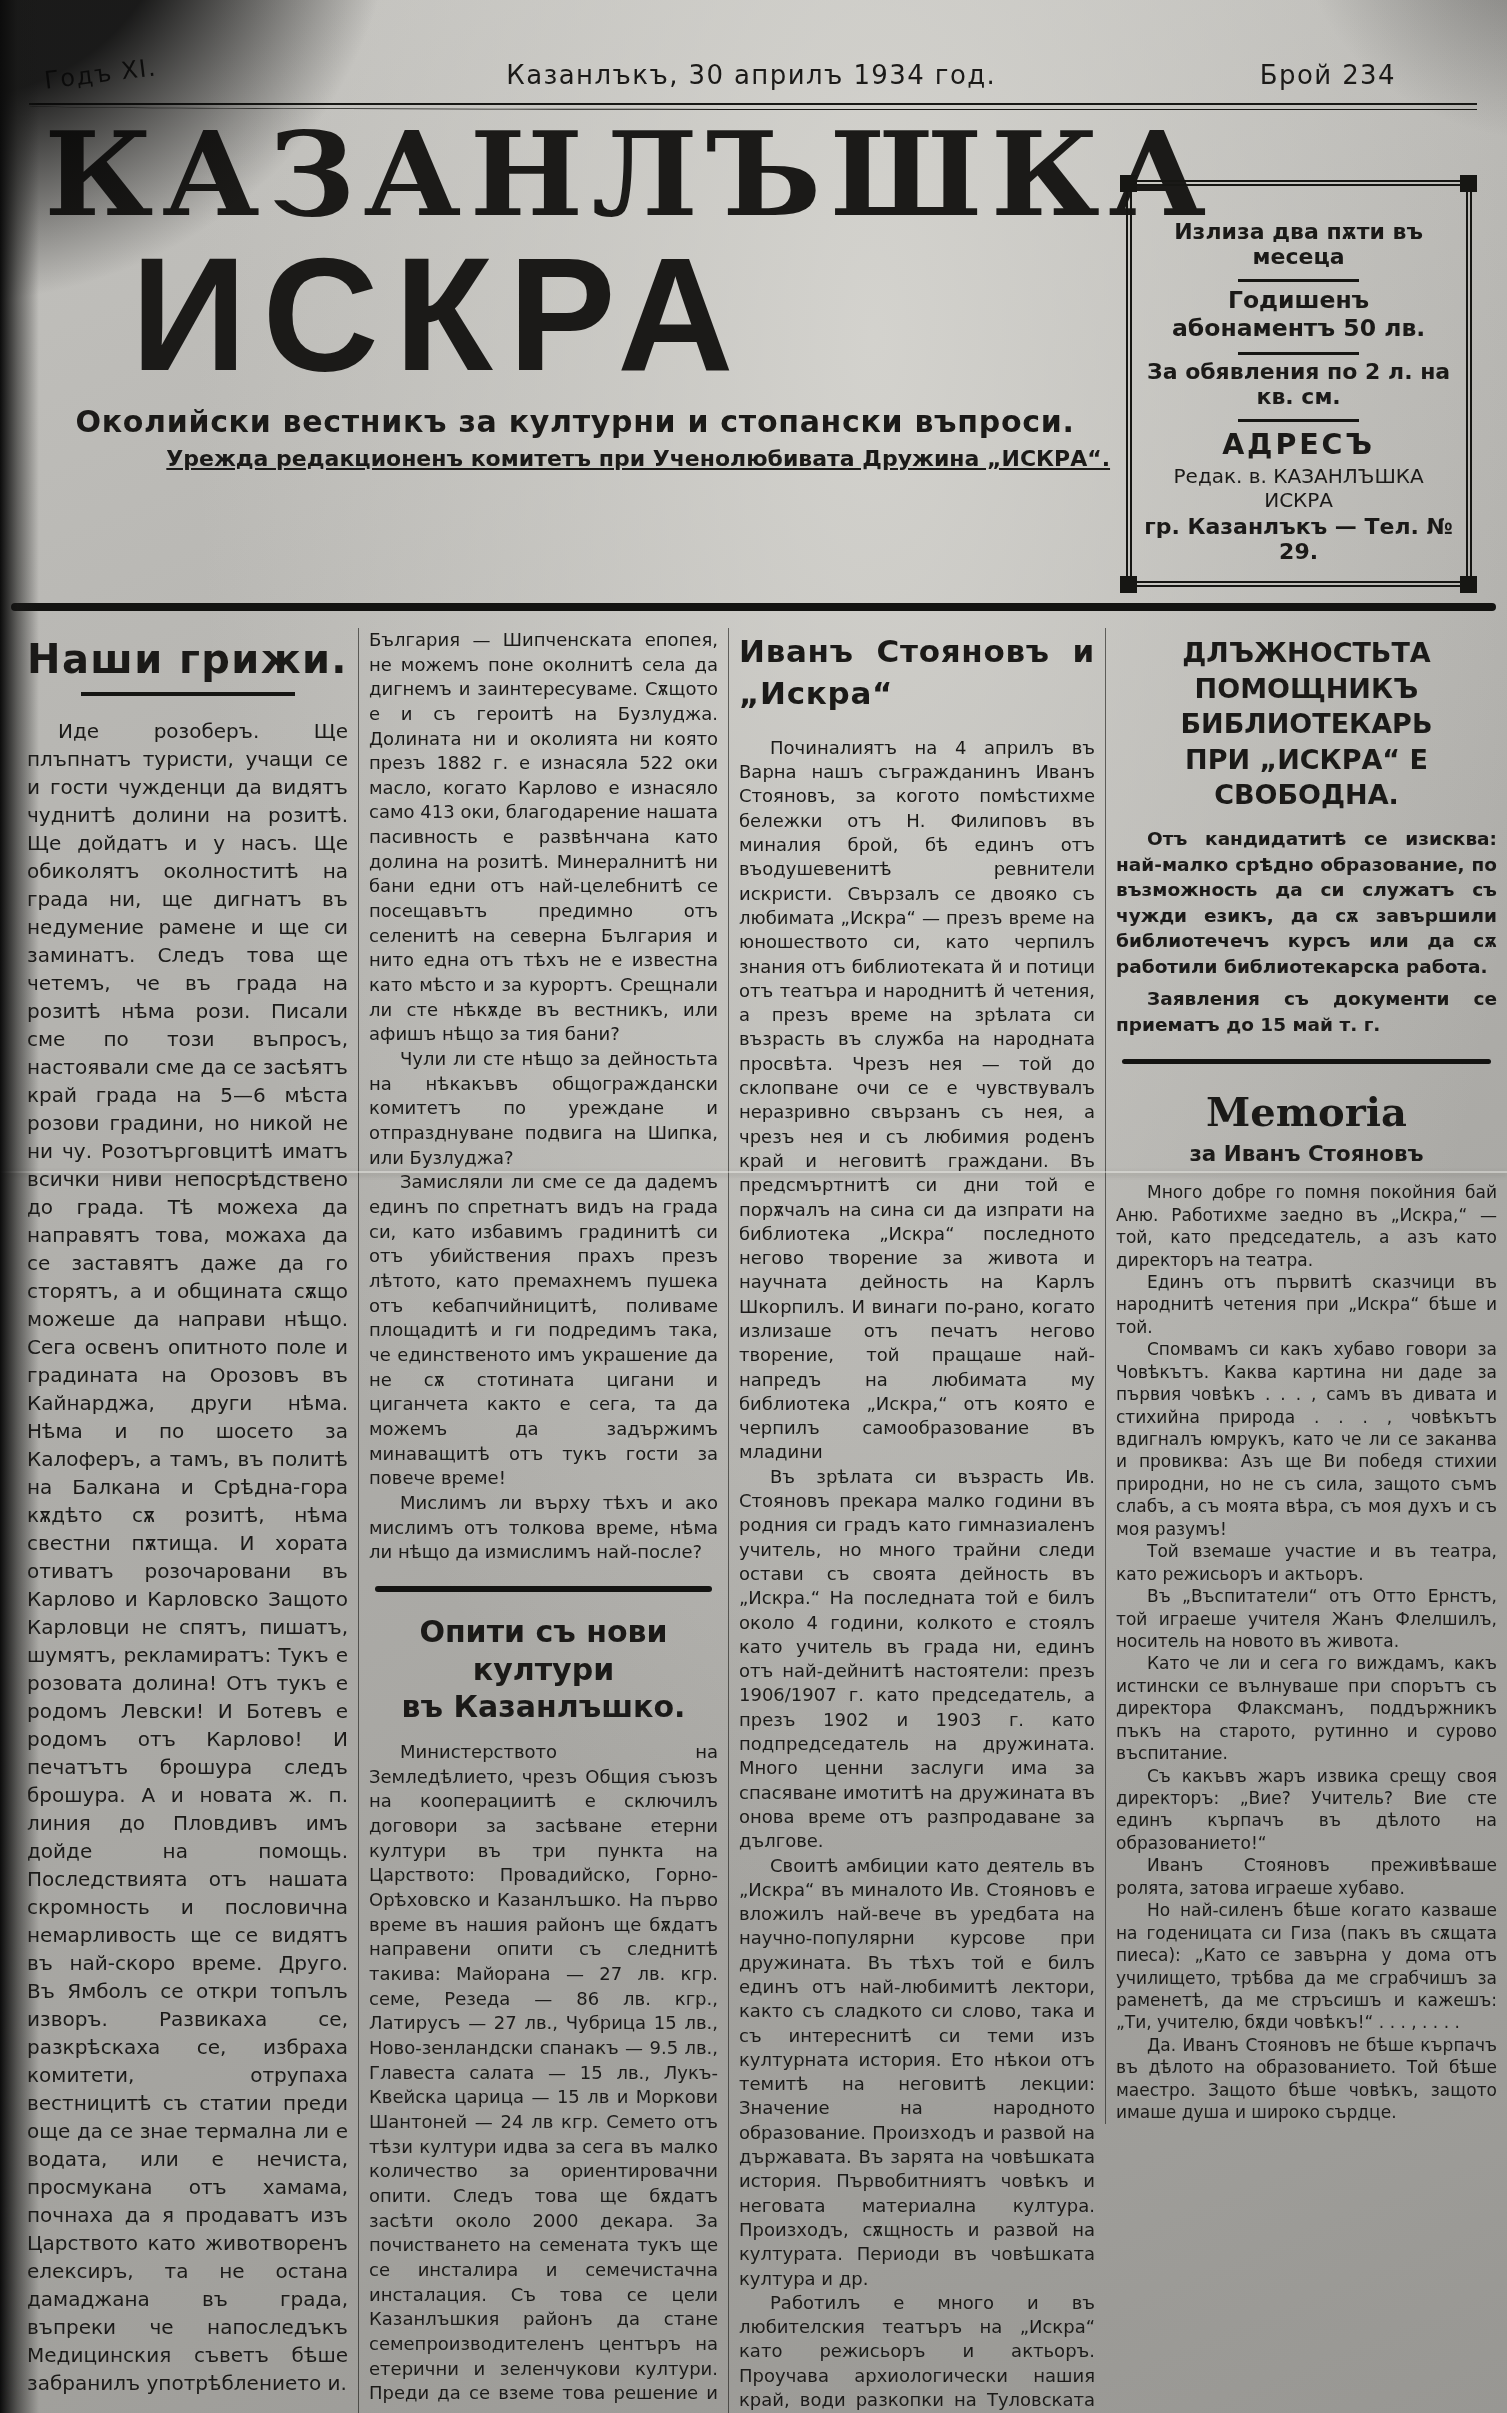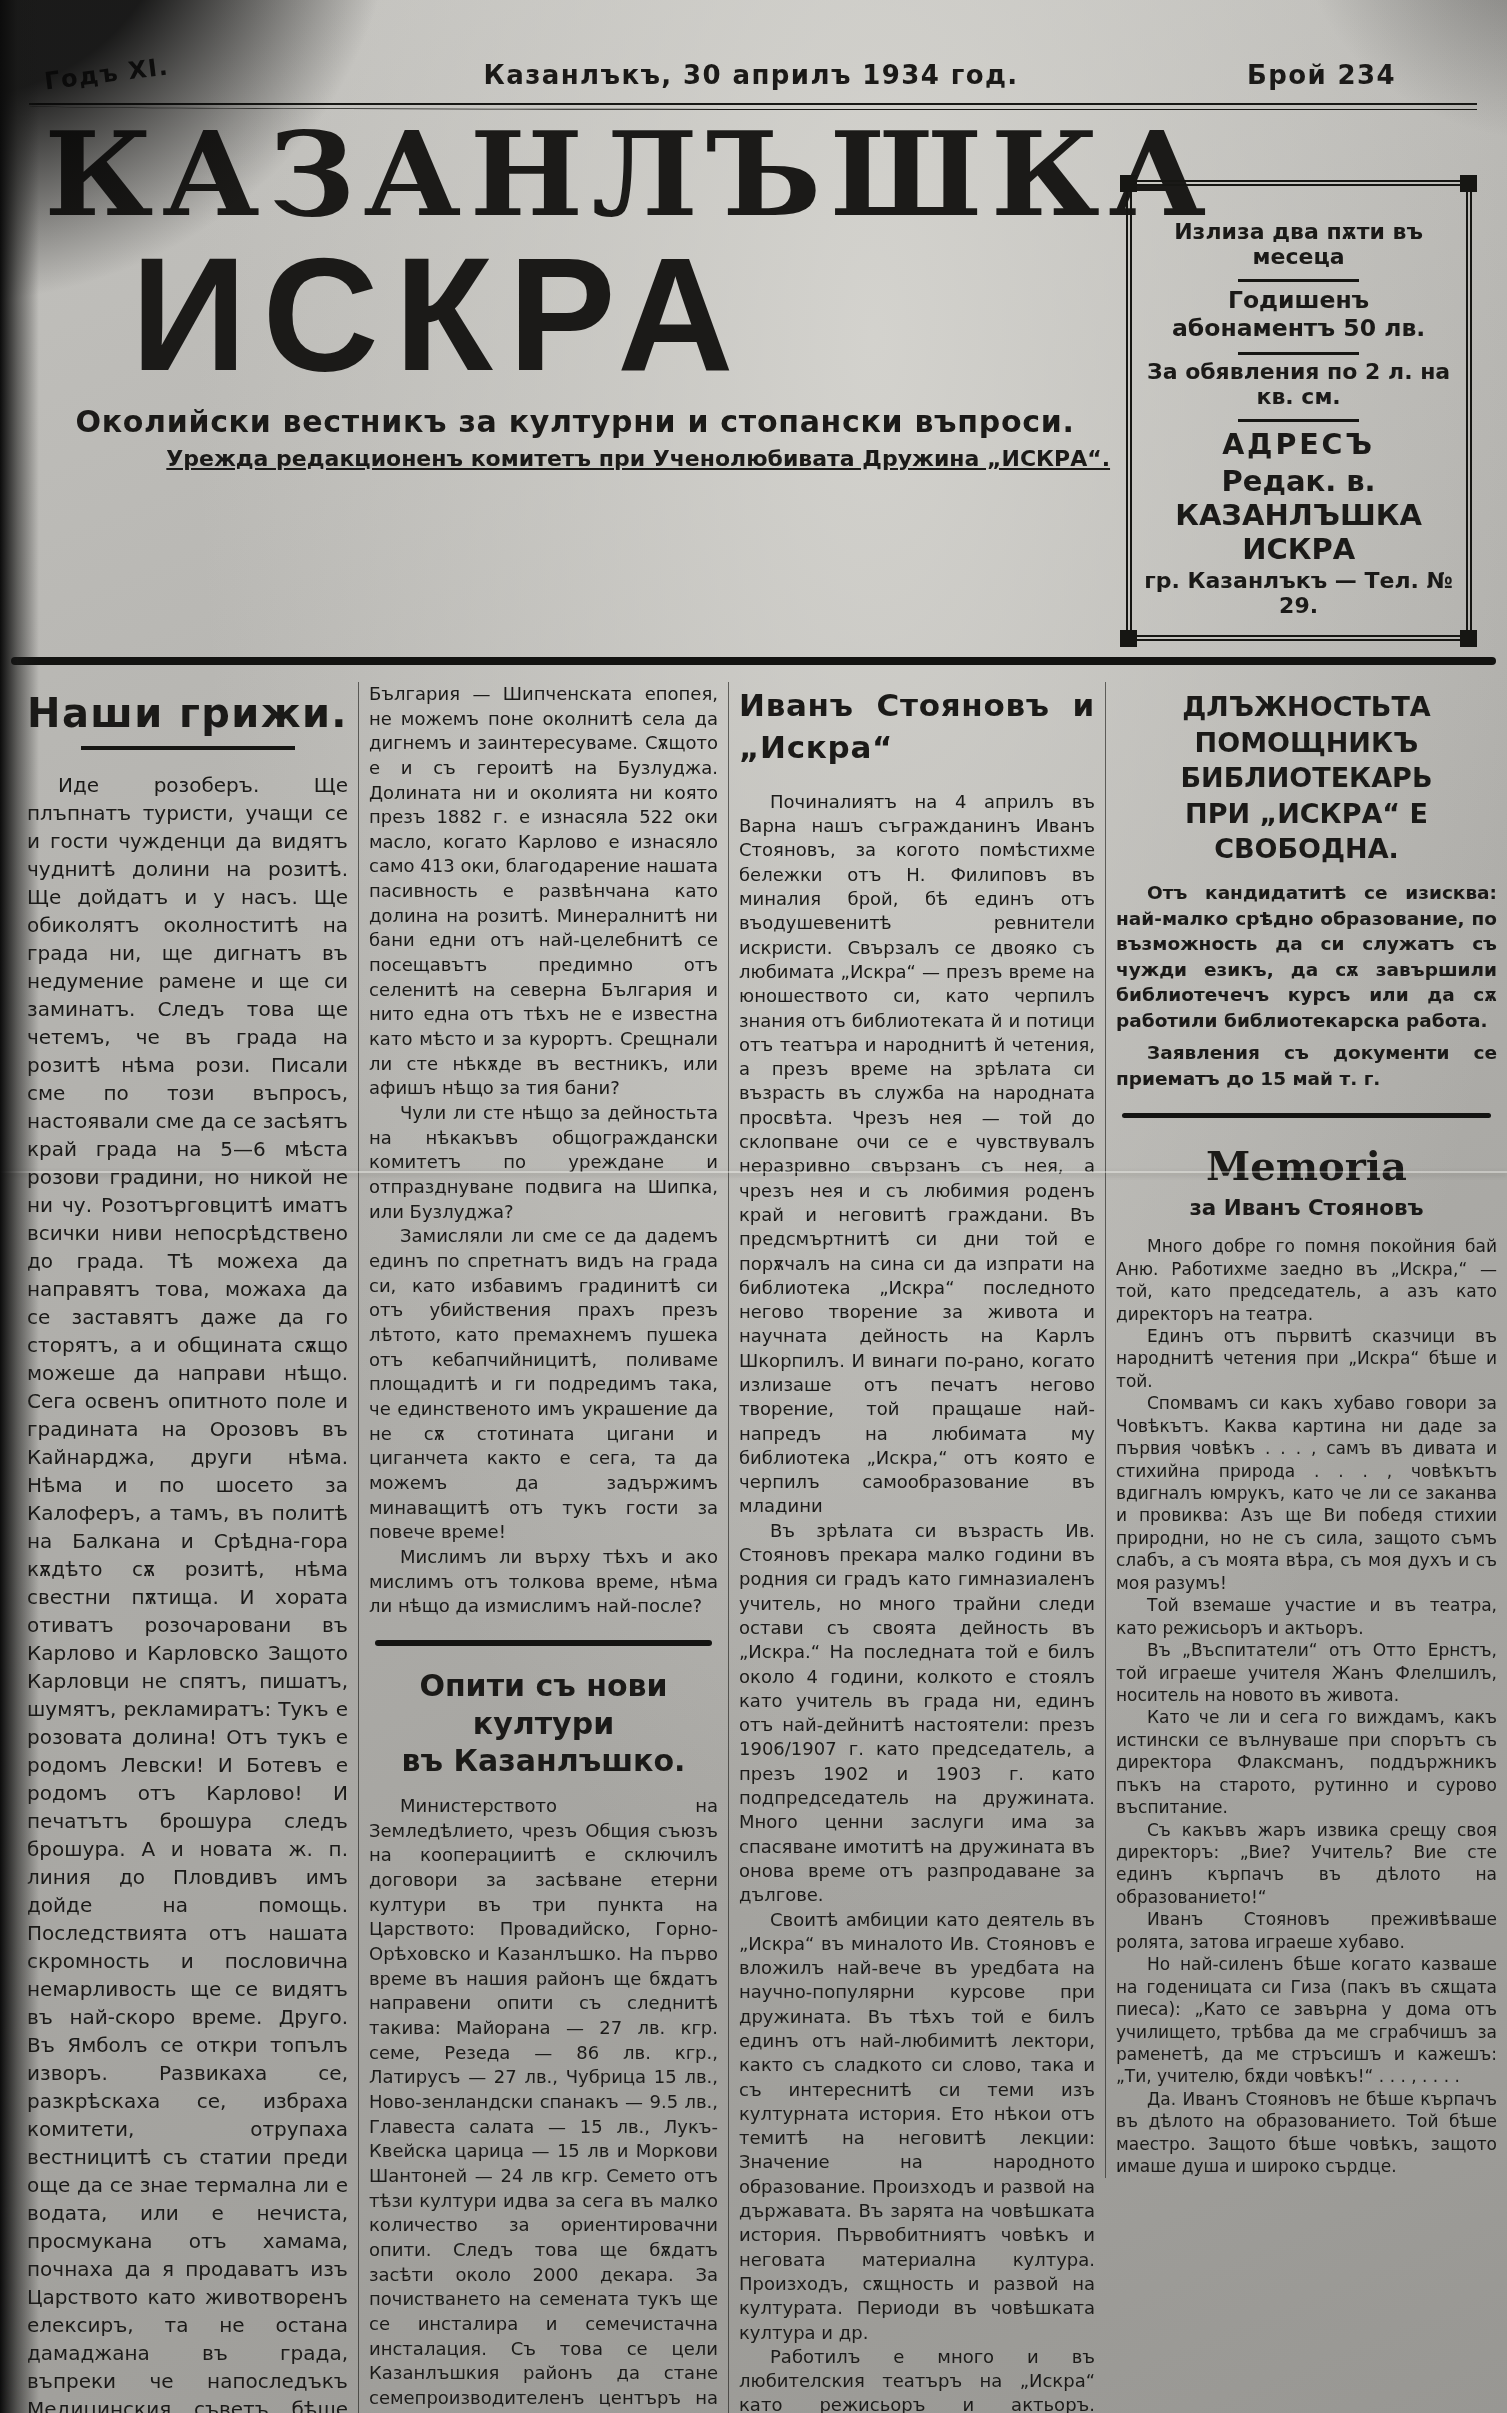--- a/index.html
+++ b/index.html
@@ -14,21 +14,21 @@
   .edge-left { position:absolute; left:0; top:0; width:39px; height:100%;
     background:linear-gradient(90deg,#0c0c0c 0%, rgba(25,25,24,0.55) 45%, rgba(25,25,24,0) 100%); z-index:5; }
   .corner-tl { position:absolute; left:0; top:0; width:399px; height:307px;
     background:radial-gradient(ellipse at -12% -35%, rgba(8,8,8,0.9) 35%, rgba(8,8,8,0) 70%); z-index:4; }
   .corner-tr { position:absolute; right:0; top:0; width:214px; height:143px;
     background:radial-gradient(ellipse at 120% -60%, rgba(20,20,20,0.45), rgba(20,20,20,0) 70%); z-index:4; }
   .crease { position:absolute; left:0; top:1171px; width:100%; height:2.1px;
     background:rgba(240,240,234,0.4); box-shadow:0 2.1px 5px rgba(70,70,64,0.3); z-index:3; }
 
   .topline { display:flex; justify-content:space-between; align-items:flex-start;
-    padding:60px 111px 0 44px; font-weight:bold; }
+    padding:60px 111px 0 44px; font-weight:normal; }
   .volume { font-size:24px; transform:rotate(-7deg); letter-spacing:1.4px; }
   .dateline { font-size:26px; letter-spacing:1.4px; margin-left:86px; }
   .issue { font-size:26px; letter-spacing:1.4px; }
   .header-rule { margin:13px 30px 0 28.5px; height:3.6px;
     border-top:2.9px solid #181815; border-bottom:1.4px solid #181815; border-radius:0 0 0 60%; }
 
   .mast-row { display:flex; padding:4.3px 18.5px 0 40px; }
   .mast-left { flex:1; min-width:0; }
   .kaz { font-family:"DejaVu Serif", serif; font-weight:bold; font-size:120px; line-height:1.02;
     letter-spacing:8.6px; white-space:nowrap; transform:scaleY(0.96); margin-left:4.3px; }
@@ -41,21 +41,21 @@
     padding:21.4px 11.4px 17px; text-align:center; position:relative; align-self:flex-start; }
   .sq { position:absolute; width:17px; height:17px; background:#161613; }
   .sq.tl { left:-11.4px; top:-11.4px; } .sq.tr { right:-11.4px; top:-11.4px; }
   .sq.bl { left:-11.4px; bottom:-11.4px; } .sq.br { right:-11.4px; bottom:-11.4px; }
   .ib1 { font-size:23.5px; font-weight:bold; letter-spacing:0.7px; }
   .ib2 { font-size:22px; font-weight:bold; margin-top:11.4px; }
   .ib3 { font-size:30px; font-weight:bold; margin-top:10px; }
   .ib4 { font-size:23.5px; font-weight:bold; margin-top:4.3px; }
   .ib5 { font-size:22px; font-weight:bold; margin-top:4.3px; }
   .ib6 { font-size:28.5px; font-weight:bold; letter-spacing:2.9px; margin-top:5.7px; }
-  .ib7 { font-size:29px; font-weight:bold; margin-top:2.9px; }
+  .ib7 { font-size:20px; font-weight:normal; margin-top:2.9px; }
   .ib8 { font-size:22px; font-weight:bold; margin-top:2.9px; }
   .hr-mini { width:121px; height:2.9px; background:#161613; margin:10px auto 0; }
 
   .thick-rule { height:7.8px; background:#131311; margin:15.7px 11.4px 0 11.4px; border-radius:4.3px; }
 
   .columns { display:grid; grid-template-columns:321px 360px 367px 392px;
     column-gap:10px; padding:17px 10px 0 27px; align-items:start; }
   .col { text-align:justify; box-sizing:border-box; }
   .col-b { border-left:1.4px solid rgba(24,24,20,0.6); padding-left:10px; }
   .col p { margin:0; text-indent:31px; }

